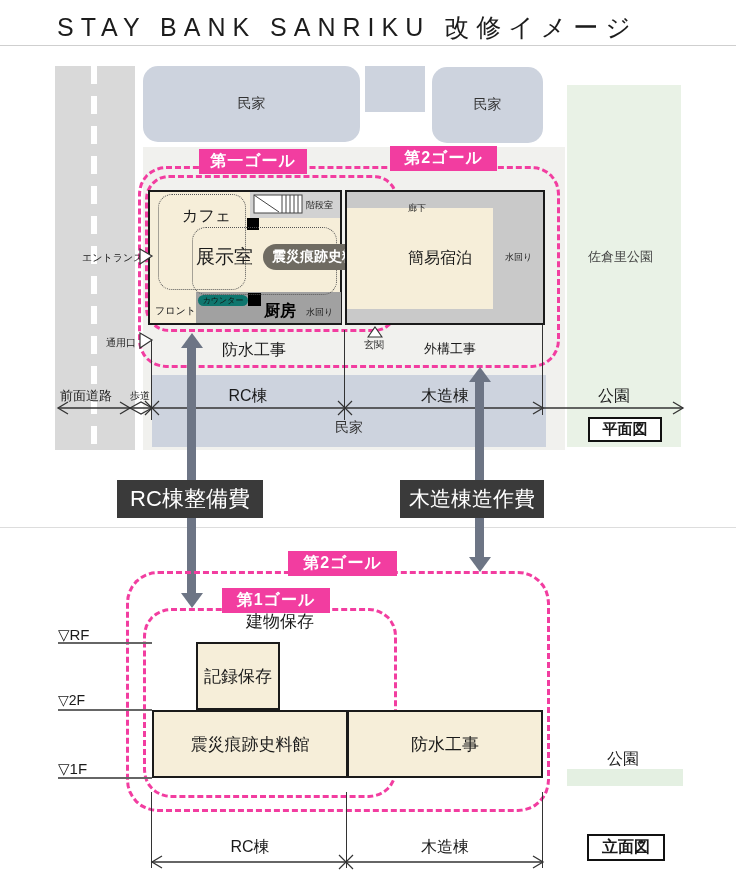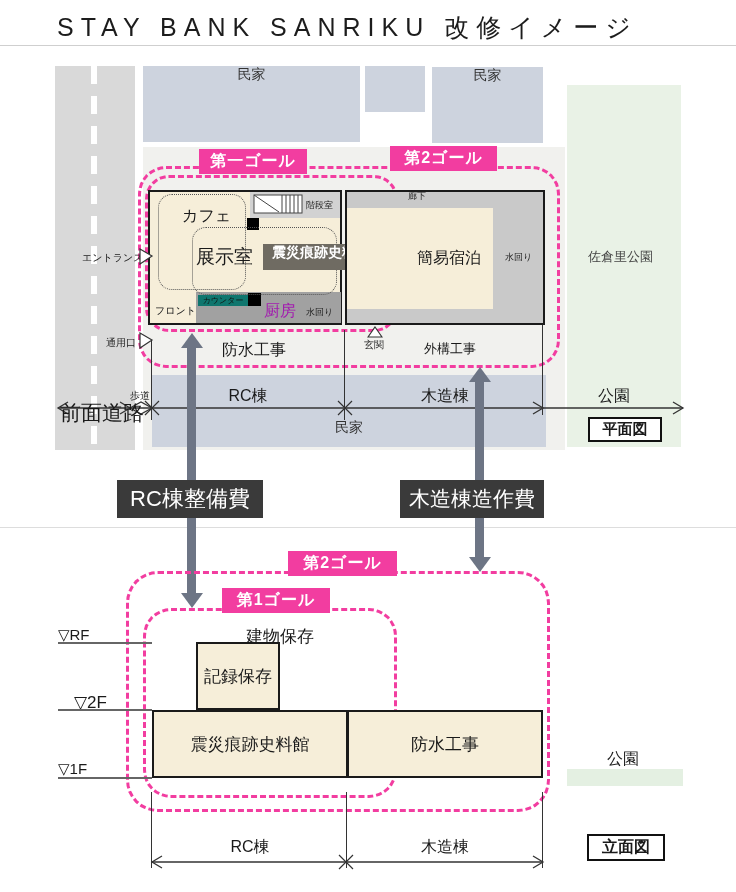--- a/index.html
+++ b/index.html
@@ -2,21 +2,21 @@
 <html><head>
 <meta charset="utf-8">
 <style>
   html,body{margin:0;padding:0;background:#fff;}
   #canvas{
     position:relative;width:736px;height:892px;background:#ffffff;overflow:hidden;
     font-family:"Liberation Sans","DejaVu Sans",sans-serif;color:#1a1a1a;
   }
   .abs{position:absolute;box-sizing:border-box;}
   .txt{position:absolute;white-space:nowrap;color:#1a1a1a;}
-  .cen{display:flex;justify-content:center;text-align:center;}
+  .cen{display:flex;align-items:center;justify-content:center;text-align:center;border-radius:15px;}
   .goal-label{
     position:absolute;box-sizing:border-box;background:#f23da0;color:#ffffff;
     font-weight:bold;font-size:16px;display:flex;align-items:center;justify-content:center;
     white-space:nowrap;letter-spacing:1px;
   }
   .pink-outline{
     position:absolute;box-sizing:border-box;border:3px dashed #f23da0;background:transparent;
   }
   .dotted-room{
     position:absolute;box-sizing:border-box;border:1.5px dotted #555;border-radius:14px;background:transparent;
@@ -83,38 +83,38 @@
   </svg>
   <div class="txt" style="left:306px;top:199px;font-size:9px;color:#222;">階段室</div>
 
   <div class="abs" style="left:196px;top:292px;width:145px;height:31px;background:#a1a1a1;"></div>
   <div class="abs cen" style="left:198px;top:295px;width:50px;height:11px;background:#0f766e;">
     <span style="font-size:8px;color:#111;white-space:nowrap;">カウンター</span>
   </div>
   <div class="abs" style="left:248px;top:293px;width:13px;height:13px;background:#000;"></div>
   <div class="abs" style="left:247px;top:218px;width:12px;height:12px;background:#000;"></div>
   <div class="txt" style="left:155px;top:304px;font-size:10px;color:#222;">フロント</div>
-  <div class="txt" style="left:264px;top:301px;font-size:16px;color:#a21caf;">厨房</div>
+  <div class="txt" style="left:264px;top:301px;font-size:16px;color:#000000;font-weight:bold;">厨房</div>
   <div class="txt" style="left:306px;top:306px;font-size:9px;color:#222;">水回り</div>
 
   <div class="dotted-room" style="left:158px;top:194px;width:88px;height:96px;"></div>
   <div class="txt" style="left:182px;top:206px;font-size:16px;">カフェ</div>
   <div class="dotted-room" style="left:192px;top:227px;width:145px;height:68px;"></div>
   <div class="txt" style="left:196px;top:244px;font-size:19px;">展示室</div>
   <div class="abs cen" style="left:263px;top:244px;width:116px;height:26px;background:#6f6b62;">
     <span style="color:#fff;font-weight:bold;font-size:14px;white-space:nowrap;">震災痕跡史料館</span>
   </div>
 
   <div class="building" style="left:345px;top:190px;width:200px;height:135px;"></div>
   <div class="gray-zone" style="left:347px;top:192px;width:146px;height:16px;"></div>
-  <div class="txt" style="left:408px;top:190px;font-size:9px;color:#222;">廊下</div>
+  <div class="txt" style="left:408px;top:202px;font-size:9px;color:#222;">廊下</div>
   <div class="gray-zone" style="left:493px;top:192px;width:50px;height:131px;"></div>
   <div class="txt" style="left:505px;top:251px;font-size:9px;color:#222;">水回り</div>
   <div class="gray-zone" style="left:347px;top:309px;width:146px;height:14px;"></div>
-  <div class="txt" style="left:417px;top:248px;font-size:16px;">簡易宿泊</div>
+  <div class="txt" style="left:408px;top:248px;font-size:16px;">簡易宿泊</div>
 
   <div class="txt" style="left:82px;top:251px;font-size:10px;color:#222;">エントランス</div>
   <svg class="abs" style="left:139px;top:248px;" width="15" height="17" viewBox="0 0 15 17">
     <polygon points="1,1 13,8 1,16" fill="#fff" stroke="#333" stroke-width="1.2"></polygon>
   </svg>
   <div class="txt" style="left:106px;top:336px;font-size:10px;color:#222;">通用口</div>
   <svg class="abs" style="left:139px;top:332px;" width="15" height="17" viewBox="0 0 15 17">
     <polygon points="1,1 13,8 1,16" fill="#fff" stroke="#333" stroke-width="1.2"></polygon>
   </svg>
   <svg class="abs" style="left:367px;top:326px;" width="16" height="12" viewBox="0 0 16 12">
@@ -130,21 +130,21 @@
   <svg class="abs" style="left:50px;top:396px;" width="640" height="26" viewBox="0 0 640 26">
     <path d="M8,12 H633" stroke="#333" stroke-width="1.3" fill="none"></path>
     <path d="M18,6 L8,12 L18,18" stroke="#333" stroke-width="1.3" fill="none"></path>
     <path d="M70,6 L80,12 L70,18" stroke="#333" stroke-width="1.3" fill="none"></path>
     <polygon points="80,12 91,6 102,12 91,18" fill="none" stroke="#333" stroke-width="1.2"></polygon>
     <path d="M95,5 L109,19 M95,19 L109,5" stroke="#333" stroke-width="1.2" fill="none"></path>
     <path d="M288,5 L302,19 M288,19 L302,5" stroke="#333" stroke-width="1.2" fill="none"></path>
     <path d="M483,6 L493,12 L483,18" stroke="#333" stroke-width="1.3" fill="none"></path>
     <path d="M623,6 L633,12 L623,18" stroke="#333" stroke-width="1.3" fill="none"></path>
   </svg>
-  <div class="txt" style="left:60px;top:399px;font-size:21px;">前面道路</div>
+  <div class="txt" style="left:60px;top:387px;font-size:13px;">前面道路</div>
   <div class="txt" style="left:130px;top:389px;font-size:10px;">歩道</div>
   <div class="txt cen" style="left:218px;top:386px;width:60px;font-size:16px;">RC棟</div>
   <div class="txt cen" style="left:415px;top:386px;width:60px;font-size:16px;">木造棟</div>
   <div class="txt cen" style="left:584px;top:386px;width:60px;font-size:16px;">公園</div>
   <div class="txt cen" style="left:319px;top:419px;width:60px;font-size:14px;color:#333;">民家</div>
   <div class="tag-box" style="left:588px;top:417px;width:74px;height:25px;">
     <span>平面図</span>
   </div>
 
   <div class="abs" style="left:0;top:527px;width:736px;height:1px;background:#dddddd;"></div>
@@ -161,25 +161,25 @@
     <span>RC棟整備費</span>
   </div>
   <div class="cost-box" style="left:400px;top:480px;width:144px;height:38px;font-size:21px;">
     <span>木造棟造作費</span>
   </div>
 
   <div class="pink-outline" style="left:126px;top:571px;width:424px;height:241px;border-radius:32px;"></div>
   <div class="pink-outline" style="left:143px;top:608px;width:254px;height:190px;border-radius:28px;"></div>
   <div class="goal-label" style="left:288px;top:551px;width:109px;height:25px;">第2ゴール</div>
   <div class="goal-label" style="left:222px;top:588px;width:108px;height:25px;">第1ゴール</div>
-  <div class="txt cen" style="left:238px;top:610px;width:84px;font-size:17px;margin-top:15px;">建物保存</div>
+  <div class="txt cen" style="left:238px;top:610px;width:84px;font-size:17px;">建物保存</div>
 
   <div class="txt" style="left:58px;top:626px;font-size:15px;">▽RF</div>
   <div class="lvl-line" style="left:58px;top:642px;width:94px;"></div>
-  <div class="txt" style="left:74px;top:692px;font-size:17px;">▽2F</div>
+  <div class="txt" style="left:58px;top:692px;font-size:14px;">▽2F</div>
   <div class="lvl-line" style="left:58px;top:709px;width:94px;"></div>
   <div class="txt" style="left:58px;top:760px;font-size:15px;">▽1F</div>
   <div class="lvl-line" style="left:58px;top:777px;width:94px;"></div>
 
   <div class="elev-box" style="left:152px;top:642px;width:84px;height:68px;margin-left:44px;">
     <span>記録保存</span>
   </div>
   <div class="elev-box" style="left:152px;top:710px;width:196px;height:68px;">
     <span>震災痕跡史料館</span>
   </div>

